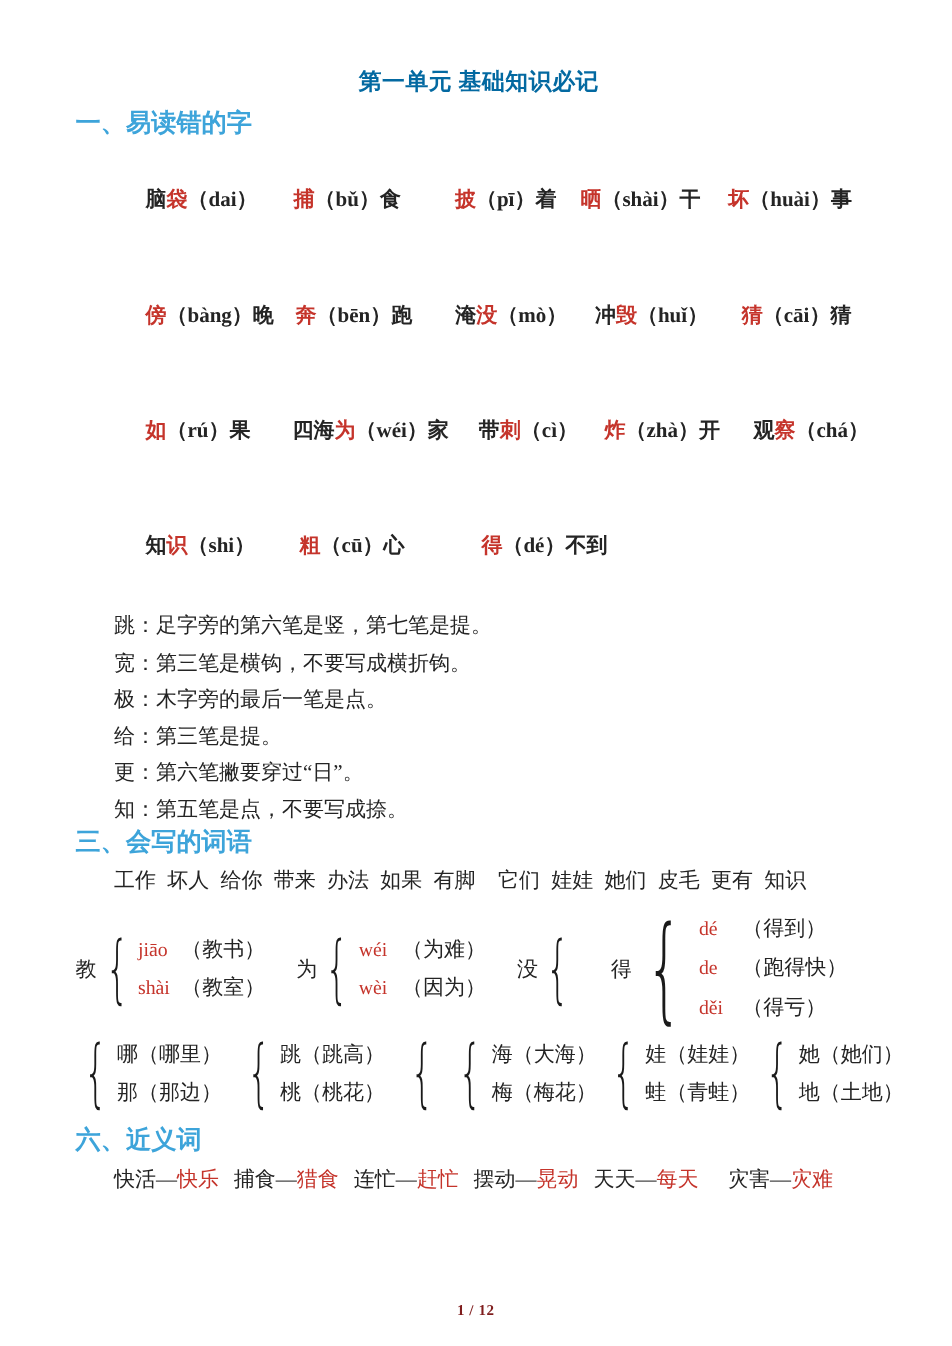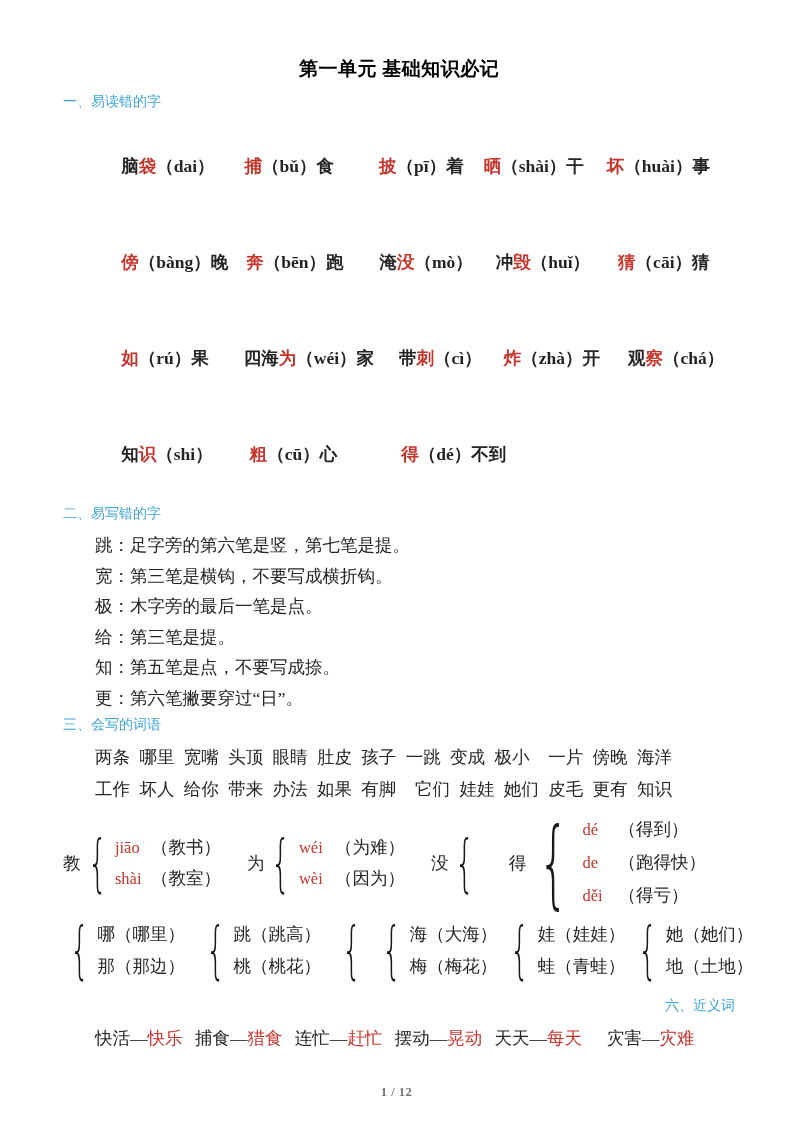--- a/index.html
+++ b/index.html
@@ -9,24 +9,24 @@
   }
   html,body{margin:0;padding:0;background:#ffffff;}
   body{
     width:793px;height:1122px;position:relative;overflow:hidden;
     color:var(--ink);
     font-family:"Liberation Serif","DejaVu Serif",serif;
   }
   .page{box-sizing:border-box;height:100%;padding:56px 58px 0 63px;position:relative;}
   .title{
     text-align:center;font-weight:bold;font-size:19px;letter-spacing:.5px;
-    line-height:26px;color:#000000;
+    line-height:26px;color:#0369a1;
   }
   .sec-head{
-    color:var(--blue);font-size:14px;line-height:24px;font-weight:normal;
+    color:var(--blue);font-size:21px;line-height:24px;font-weight:bold;
     margin:0;
   }
   .ind{margin-left:32px;}
   .row{font-size:17.5px;line-height:32px;white-space:pre-wrap;}
   .line{font-size:17.5px;line-height:30.5px;white-space:pre-wrap;}
   .c-r{color:var(--red);}
   .c-py{color:var(--red);display:inline-block;min-width:36px;font-size:16.5px;}
   .it{display:inline-block;font-weight:bold;}
   .ws5{word-spacing:5px;}
   .ws8{word-spacing:8px;}
@@ -42,23 +42,23 @@
   .b2{font-size:62px;}
   .b3{font-size:96px;}
   .mg-lines{display:flex;flex-direction:column;}
   .mg-line{font-size:17.5px;line-height:30px;white-space:pre;}
   .mg-line3{line-height:33px;}
   .fg{display:flex;align-items:center;}
   .fg-lines{display:flex;flex-direction:column;}
   .fg-line{font-size:17.5px;line-height:32px;white-space:pre;}
   .footer{
     position:absolute;left:0;bottom:22px;width:100%;text-align:center;
-    font-weight:bold;font-size:12.5px;color:#737373;letter-spacing:.5px;
+    font-weight:bold;font-size:12.5px;color:#7f1d1d;letter-spacing:.5px;
   }.mt4{margin-top:4px;}.mt6{margin-top:6px;}
-  .mt8{margin-top:8px;}.mt12{margin-top:12px;text-align:right;}.mt16{margin-top:16px;}
+  .mt8{margin-top:8px;}.mt12{margin-top:12px;}.mt16{margin-top:16px;}
 </style>
 </head>
 <body>
 
 <div class="page">
 
   <div class="title">第一单元 基础知识必记</div>
 
   <h2 class="sec-head mt8">一、易读错的字</h2>
   <div class="ind">
@@ -69,33 +69,31 @@
       <span class="it" style="margin-right:18px"><span class="c-r">傍</span><span>（bàng）晚</span></span><span class="it" style="margin-right:36px"><span class="c-r">奔</span><span>（bēn）跑</span></span><span class="it" style="margin-right:23px"><span>淹</span><span class="c-r">没</span><span>（mò）</span></span><span class="it" style="margin-right:28px"><span>冲</span><span class="c-r">毁</span><span>（huǐ）</span></span><span class="it"><span class="c-r">猜</span><span>（cāi）猜</span></span>
     </div>
     <div class="row">
       <span class="it" style="margin-right:35px"><span class="c-r">如</span><span>（rú）果</span></span><span class="it" style="margin-right:25px"><span>四海</span><span class="c-r">为</span><span>（wéi）家</span></span><span class="it" style="margin-right:22px"><span>带</span><span class="c-r">刺</span><span>（cì）</span></span><span class="it" style="margin-right:28px"><span class="c-r">炸</span><span>（zhà）开</span></span><span class="it"><span>观</span><span class="c-r">察</span><span>（chá）</span></span>
     </div>
     <div class="row">
       <span class="it" style="margin-right:37px"><span>知</span><span class="c-r">识</span><span>（shi）</span></span><span class="it" style="margin-right:64px"><span class="c-r">粗</span><span>（cū）心</span></span><span class="it"><span class="c-r">得</span><span>（dé）不到</span></span>
     </div>
   </div>
 
-  <h2 class="sec-head">二、易写错的字</h2>
   <div class="ind mt4">
     <div class="line">跳：足字旁的第六笔是竖，第七笔是提。</div>
     <div class="line">宽：第三笔是横钩，不要写成横折钩。</div>
     <div class="line">极：木字旁的最后一笔是点。</div>
     <div class="line">给：第三笔是提。</div>
+    <div class="line">更：第六笔撇要穿过“日”。</div>
     <div class="line">知：第五笔是点，不要写成捺。</div>
-    <div class="line">更：第六笔撇要穿过“日”。</div>
   </div>
 
   <h2 class="sec-head">三、会写的词语</h2>
   <div class="ind mt4">
-    <div class="row ws5">两条 哪里 宽嘴 头顶 眼睛 肚皮 孩子 一跳 变成 极小  一片 傍晚 海洋</div>
     <div class="row ws5">工作 坏人 给你 带来 办法 如果 有脚  它们 娃娃 她们 皮毛 更有 知识</div>
   </div>
 
   <div class="group-block">
     <div class="mg" style="margin-right:26px">
       <span class="mg-char">教</span>
       <span class="brace b2">{</span>
       <div class="mg-lines">
         <div class="mg-line"><span class="c-py">jiāo</span><span>（教书）</span></div>
         <div class="mg-line"><span class="c-py">shài</span><span>（教室）</span></div>

